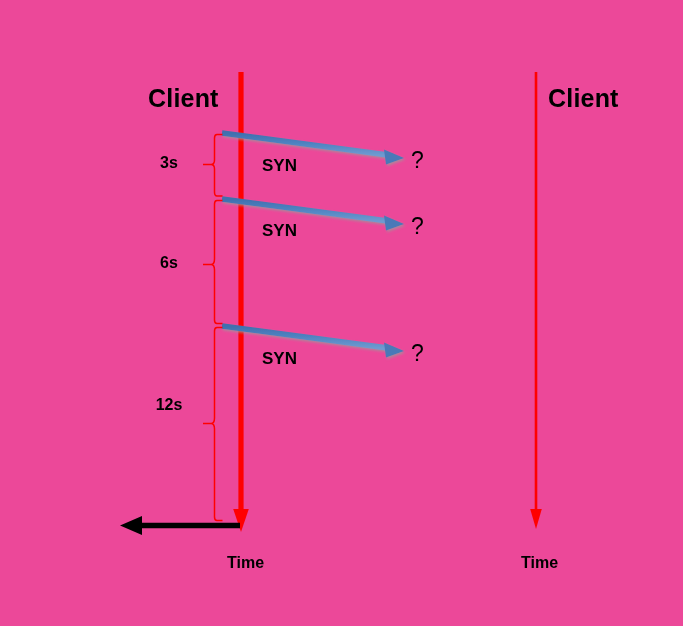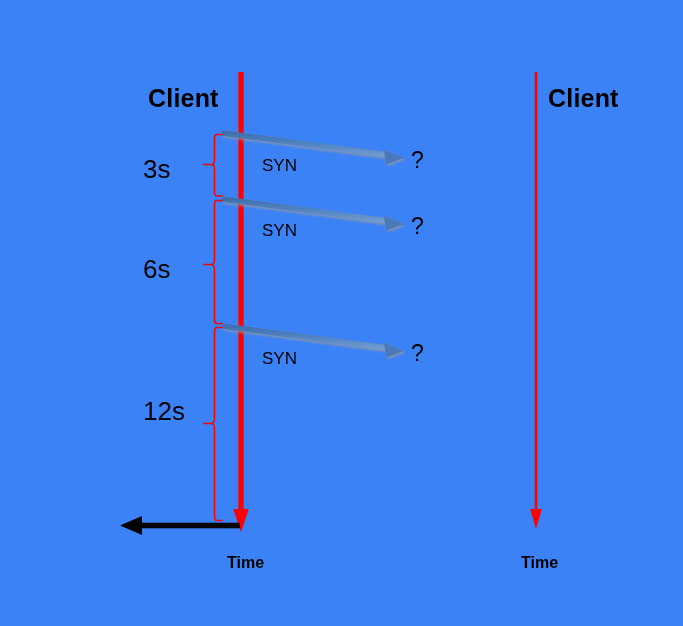--- a/index.html
+++ b/index.html
@@ -7,21 +7,21 @@
     padding: 0;
     background: #ffffff;
   }
   body {
     font-family: "Liberation Sans", sans-serif;
   }
   #canvas {
     position: relative;
     width: 683px;
     height: 626px;
-    background: #3b82f6;
+    background: #ec4899;
     overflow: hidden;
   }
   #diagram-svg {
     position: absolute;
     left: 0;
     top: 0;
     width: 683px;
     height: 626px;
   }
   .lbl {
@@ -33,30 +33,30 @@
     font-size: 25px;
     font-weight: bold;
     letter-spacing: 0.2px;
   }
   .time-label {
     font-size: 16px;
     font-weight: bold;
   }
   .syn-label {
     font-size: 17px;
-    font-weight: normal;
+    font-weight: bold;
   }
   .qmark-label {
     font-size: 23px;
     font-weight: normal;
   }
   .brace-label {
-    font-size: 26px;
-    font-weight: normal;
-    text-align: left;
+    font-size: 16px;
+    font-weight: bold;
+    text-align: center;
   }
   .failure-label {
     font-size: 14.5px;
     font-weight: normal;
     line-height: 20px;
   }
 </style>
 </head>
 <body>
 

